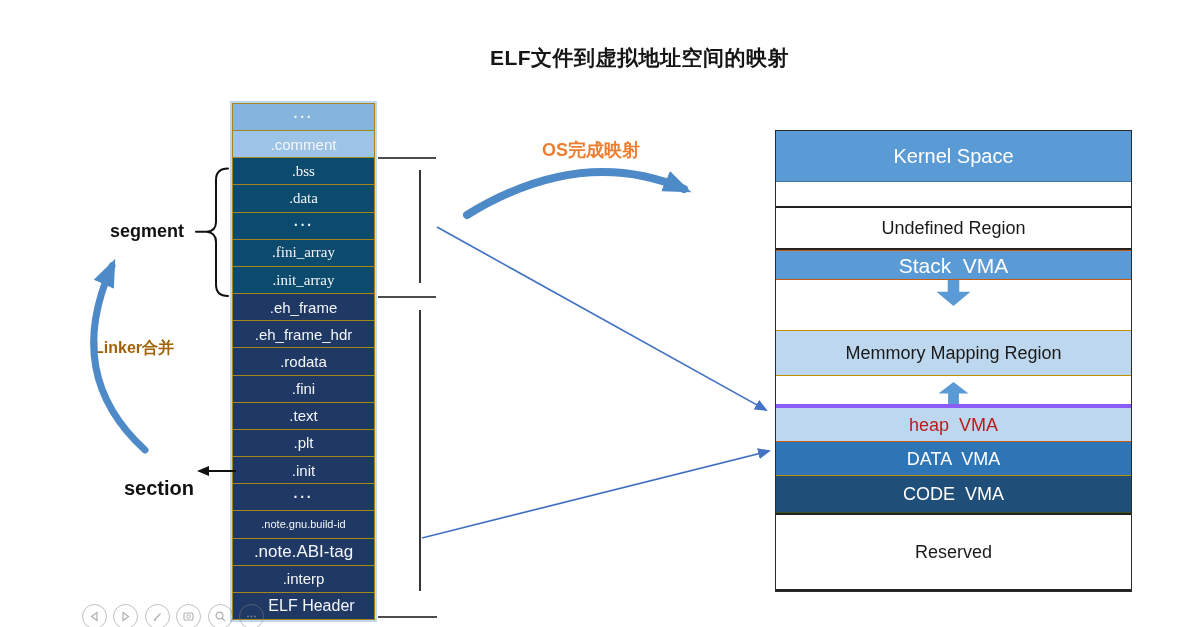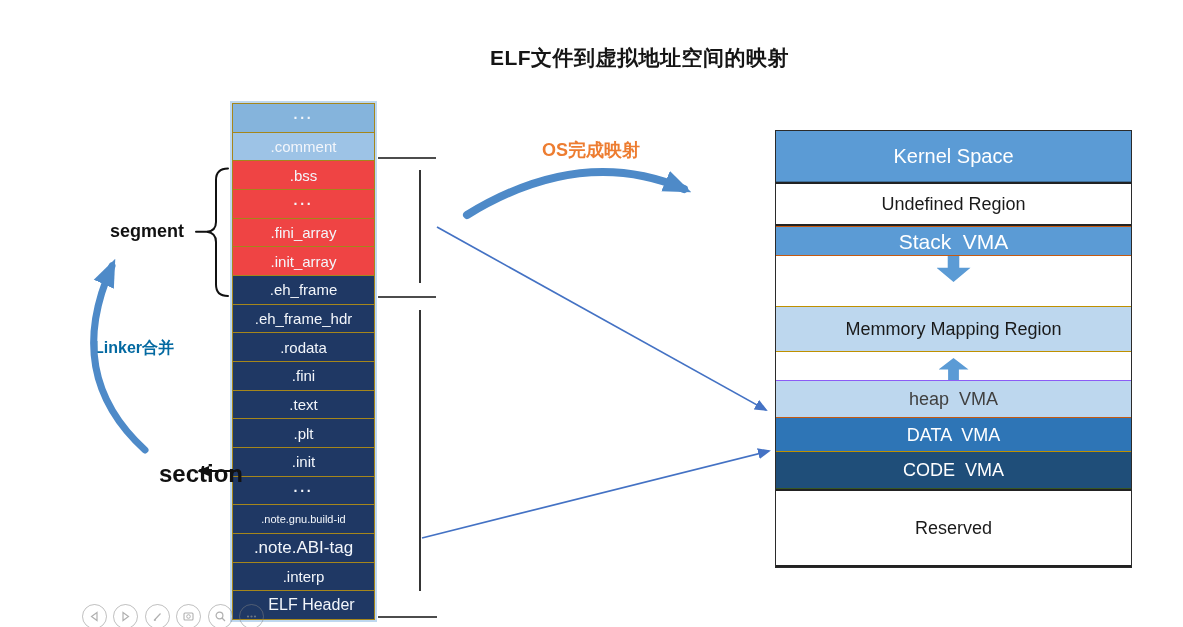--- a/index.html
+++ b/index.html
@@ -18,52 +18,52 @@
     box-shadow:0 0 0 2px rgba(157,195,230,.65);
   }
   .cell{
     flex:1;display:flex;align-items:center;justify-content:center;
     box-sizing:border-box;border:1px solid #A5861B;
     color:#f3f6fb;font-size:15px;white-space:pre;line-height:1;
   }
   .cell + .cell{margin-top:-1px;}
   .tone-light1{background:#85B4DC;}
   .tone-light2{background:#9DC3E6;}
-  .tone-mid{background:#ef4444;}
+  .tone-mid{background:#0c4a6e;font-family:Liberation Serif, serif;}
   .tone-dark{background:#1F3864;}
   .cell.dots{font-weight:bold;letter-spacing:2px;font-size:14px;}
   
   .mem-col{
     position:absolute;left:775px;top:130px;width:355px;z-index:2;
     border:1px solid #2b2b2b;background:#fff;box-sizing:content-box;
   }
   .region{
     display:flex;align-items:center;justify-content:center;
     box-sizing:border-box;white-space:pre;line-height:1;
   }
   .rtone-blue {background:#5B9BD5;color:#fff;border-bottom:1px solid #41719C;}
   .rtone-blue2{background:#5B9BD5;color:#fff;border-top:1px solid #C55A11;border-bottom:1px solid #C55A11;}
   .rtone-white{background:#ffffff;color:#1a1a1a;border-top:2px solid #222;border-bottom:2px solid #222;}
   .rtone-light{background:#BDD7EE;color:#1a1a1a;border-top:1px solid #BF9000;border-bottom:1px solid #BF9000;margin-top:24px;}
-  .rtone-light2{background:#BDD7EE;color:#404040;border-top:1px solid #8b5cf6;border-bottom:1px solid #C55A11;}
+  .rtone-light2{background:#BDD7EE;color:#b91c1c;border-top:4px solid #8b5cf6;border-bottom:1px solid #C55A11;}
   .rtone-mid {background:#2E75B6;color:#fff;border-bottom:1px solid #BF9000;}
   .rtone-dark{background:#1F4E79;color:#fff;border-bottom:1px solid #375623;}
   .rtone-gap{background:#ffffff;}
   .rtone-gap.gdown{align-items:flex-start;}
   .rtone-gap.gup{align-items:flex-end;}
   .block-arrow{background:#5B9BD5;}
   .block-arrow.down{width:34px;height:26px;
     clip-path:polygon(33% 0,67% 0,67% 45%,100% 45%,50% 100%,0 45%,33% 45%);}
   .block-arrow.up{width:30px;height:22px;
     clip-path:polygon(50% 0,100% 52%,68% 52%,68% 100%,32% 100%,32% 52%,0 52%);}
   
   .lbl{position:absolute;font-weight:bold;color:#111;z-index:3;line-height:1;}
   .lbl-segment{left:110px;top:222px;font-size:18px;}
-  .lbl-section{left:124px;top:462px;font-size:24px;margin-left:35px;}
-  .lbl-linker{left:94px;top:340px;font-size:16px;color:#0369a1;}
+  .lbl-section{left:124px;top:478px;font-size:20px;}
+  .lbl-linker{left:94px;top:340px;font-size:16px;color:#a16207;}
   .lbl-os{left:542px;top:141px;font-size:18px;color:#ED7D31;}
   
   .overlay{position:absolute;left:0;top:0;z-index:3;pointer-events:none;}
   
   .vbtn{
     position:absolute;top:604px;width:25px;height:25px;border-radius:50%;
     border:1.5px solid rgba(130,130,130,.5);box-sizing:border-box;
     display:flex;align-items:center;justify-content:center;z-index:4;
     background:transparent;cursor:pointer;
   }
@@ -71,40 +71,41 @@
 </style>
 </head>
 <body>
 
 <div class="title">ELF文件到虚拟地址空间的映射</div>
 
 <div class="elf-col">
     <div class="cell tone-light1 dots">···</div>
     <div class="cell tone-light2">.comment</div>
     <div class="cell tone-mid">.bss</div>
+    <div class="cell tone-mid">.data</div>
     <div class="cell tone-mid dots">···</div>
     <div class="cell tone-mid">.fini_array</div>
     <div class="cell tone-mid">.init_array</div>
     <div class="cell tone-dark">.eh_frame</div>
     <div class="cell tone-dark">.eh_frame_hdr</div>
     <div class="cell tone-dark">.rodata</div>
     <div class="cell tone-dark">.fini</div>
     <div class="cell tone-dark">.text</div>
     <div class="cell tone-dark">.plt</div>
     <div class="cell tone-dark">.init</div>
     <div class="cell tone-dark dots">···</div>
     <div class="cell tone-dark" style="font-size: 11px;">.note.gnu.build-id</div>
     <div class="cell tone-dark" style="font-size: 17px;">.note.ABI-tag</div>
     <div class="cell tone-dark">.interp</div>
     <div class="cell tone-dark" style="font-size: 16px; padding-left: 16px;">ELF Header</div>
   </div>
 
 <div class="mem-col">
     <div class="region rtone-blue" style="height: 51px; font-size: 20px;">Kernel Space</div>
-    <div class="region rtone-white" style="height: 44px; font-size: 18px;">Undefined Region</div>
+    <div class="region rtone-white" style="height: 44px; font-size: 18px; margin-top: 24px;">Undefined Region</div>
     <div class="region rtone-blue2" style="height: 30px; font-size: 21px;">Stack  VMA</div>
     <div class="region rtone-gap gdown" style="height: 26px;"><div class="block-arrow down"></div></div>
     <div class="region rtone-light" style="height: 46px; font-size: 18px;">Memmory Mapping Region</div>
     <div class="region rtone-gap gup" style="height: 28px;"><div class="block-arrow up"></div></div>
     <div class="region rtone-light2" style="height: 38px; font-size: 18px;">heap  VMA</div>
     <div class="region rtone-mid" style="height: 34px; font-size: 18px;">DATA  VMA</div>
     <div class="region rtone-dark" style="height: 37px; font-size: 18px;">CODE  VMA</div>
     <div class="region rtone-white" style="height: 78px; font-size: 18px;">Reserved</div>
   </div>
 

